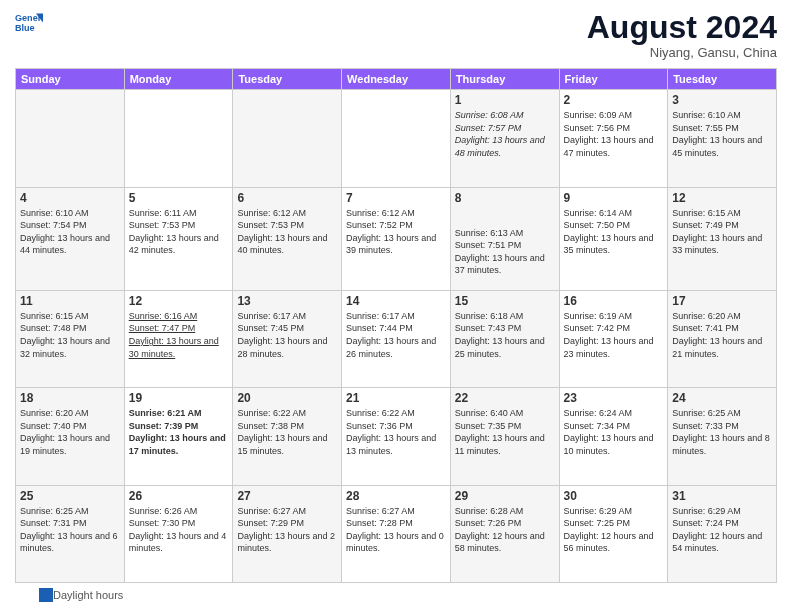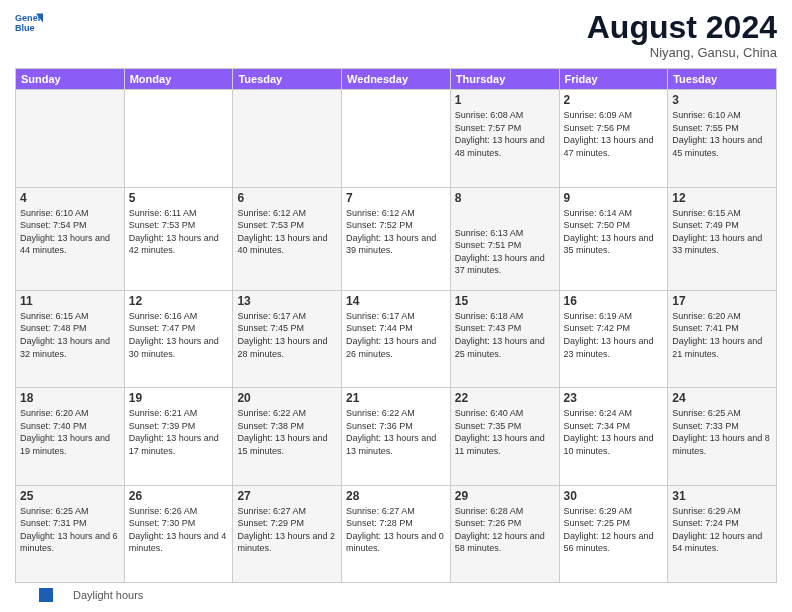--- a/index.html
+++ b/index.html
@@ -82,21 +82,21 @@
       margin-bottom: 2px;
     }
     .day-info {
       font-size: 9px;
       line-height: 1.4;
       color: #333;
     }
     .footer {
       display: flex;
       align-items: center;
-      gap: 20px;
+      gap: 0;
       margin-top: 5px;
       font-size: 11px;
       color: #555;
       padding-left: 24px;
     }
     .legend-box {
       width: 14px;
       height: 14px;
       background: #1a5fb4;
       display: inline-block;
@@ -133,21 +133,21 @@
         </tr>
     </thead>
     <tbody id="calendar-body">
     <tr>
           <td></td>
           <td></td>
           <td></td>
           <td></td>
           <td>
             <span class="day-num">1</span>
-            <div class="day-info" style="white-space: pre-line;">Sunrise: 6:08 AM
+            <div class="day-info" style="white-space: pre-line; font-style: italic;">Sunrise: 6:08 AM
 Sunset: 7:57 PM
 Daylight: 13 hours and 48 minutes.</div>
           </td>
           <td>
             <span class="day-num">2</span>
             <div class="day-info" style="white-space: pre-line;">Sunrise: 6:09 AM
 Sunset: 7:56 PM
 Daylight: 13 hours and 47 minutes.</div>
           </td>
           <td>
@@ -203,21 +203,21 @@
         </tr>
         <tr>
           <td>
             <span class="day-num">11</span>
             <div class="day-info" style="white-space: pre-line;">Sunrise: 6:15 AM
 Sunset: 7:48 PM
 Daylight: 13 hours and 32 minutes.</div>
           </td>
           <td>
             <span class="day-num">12</span>
-            <div class="day-info" style="white-space: pre-line;">Sunrise: 6:16 AM
+            <div class="day-info" style="white-space: pre-line; text-decoration: underline;">Sunrise: 6:16 AM
 Sunset: 7:47 PM
 Daylight: 13 hours and 30 minutes.</div>
           </td>
           <td>
             <span class="day-num">13</span>
             <div class="day-info" style="white-space: pre-line;">Sunrise: 6:17 AM
 Sunset: 7:45 PM
 Daylight: 13 hours and 28 minutes.</div>
           </td>
           <td>
@@ -247,21 +247,21 @@
         </tr>
         <tr>
           <td>
             <span class="day-num">18</span>
             <div class="day-info" style="white-space: pre-line;">Sunrise: 6:20 AM
 Sunset: 7:40 PM
 Daylight: 13 hours and 19 minutes.</div>
           </td>
           <td>
             <span class="day-num">19</span>
-            <div class="day-info" style="white-space: pre-line;">Sunrise: 6:21 AM
+            <div class="day-info" style="white-space: pre-line; font-weight: bold;">Sunrise: 6:21 AM
 Sunset: 7:39 PM
 Daylight: 13 hours and 17 minutes.</div>
           </td>
           <td>
             <span class="day-num">20</span>
             <div class="day-info" style="white-space: pre-line;">Sunrise: 6:22 AM
 Sunset: 7:38 PM
 Daylight: 13 hours and 15 minutes.</div>
           </td>
           <td>

